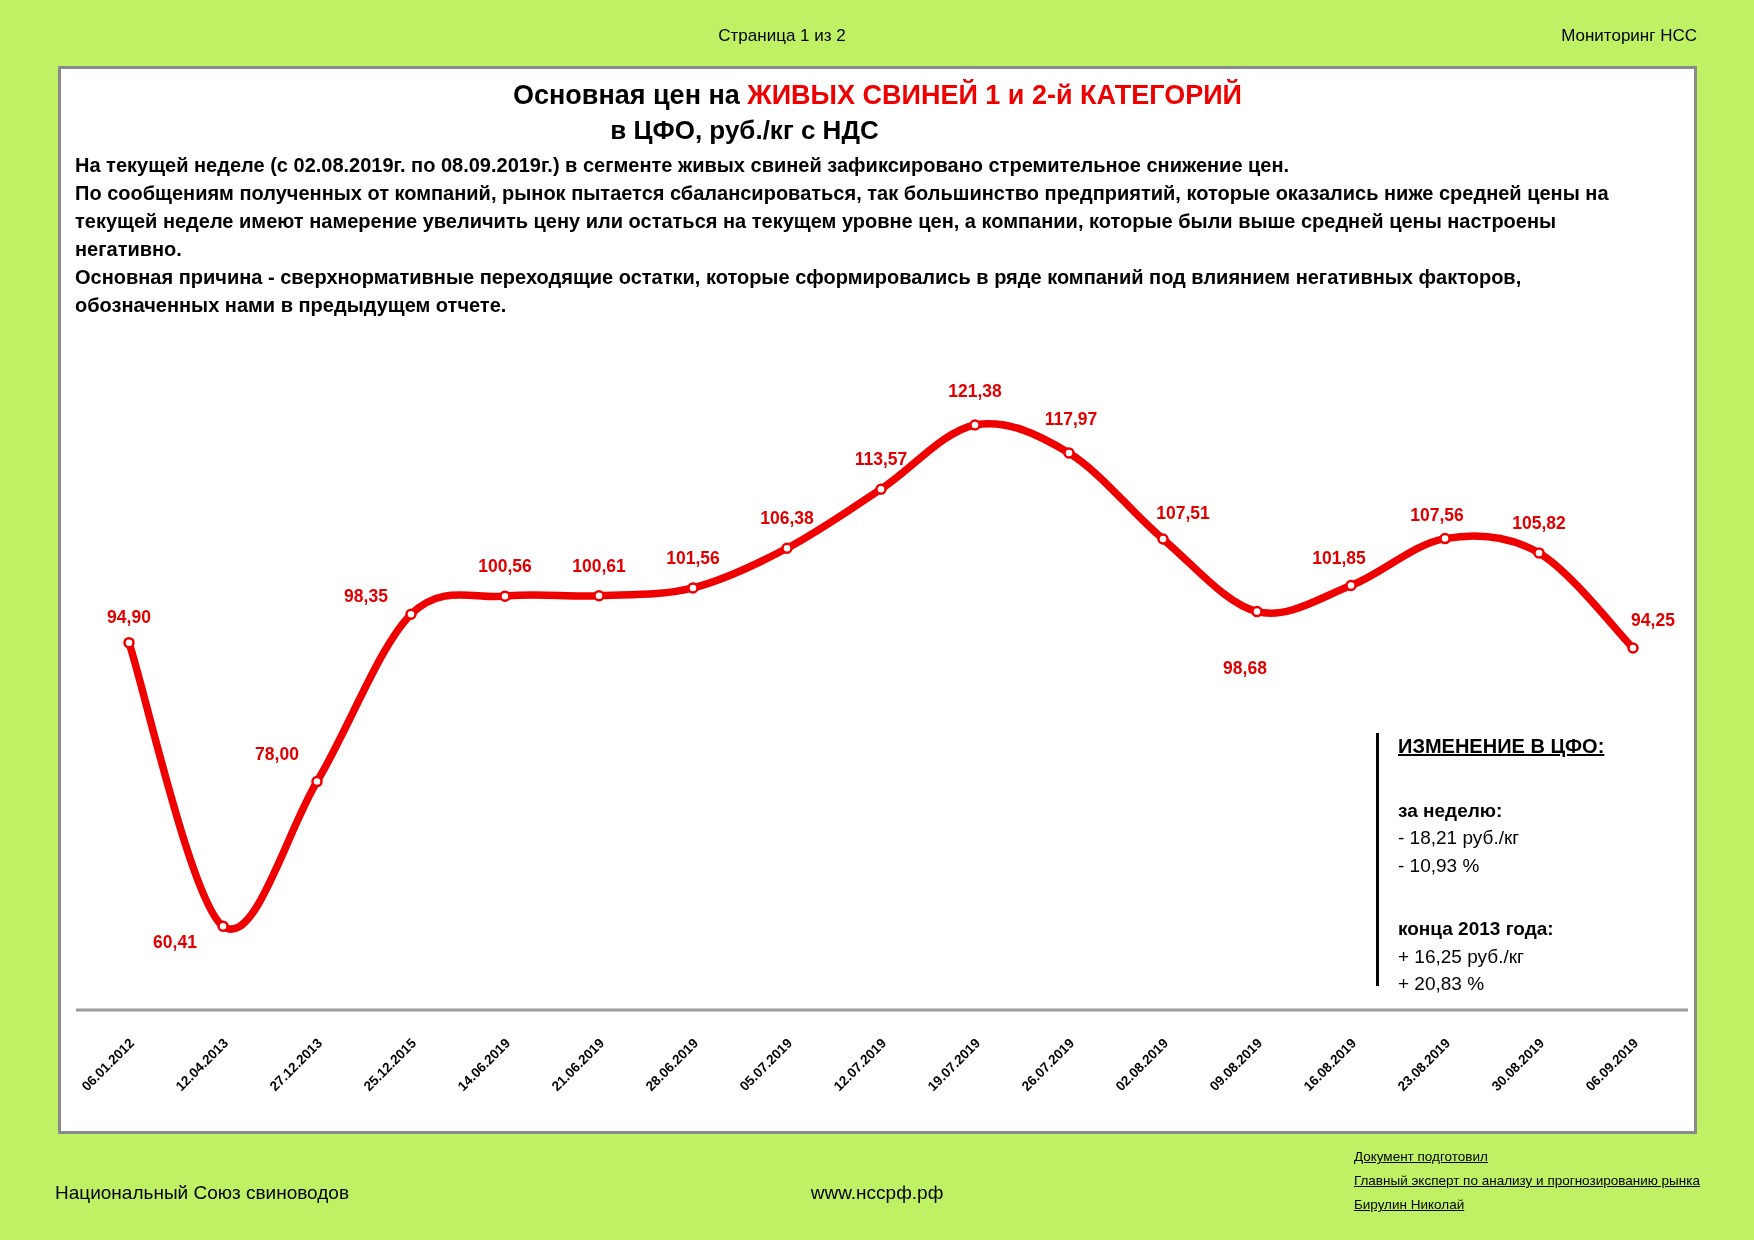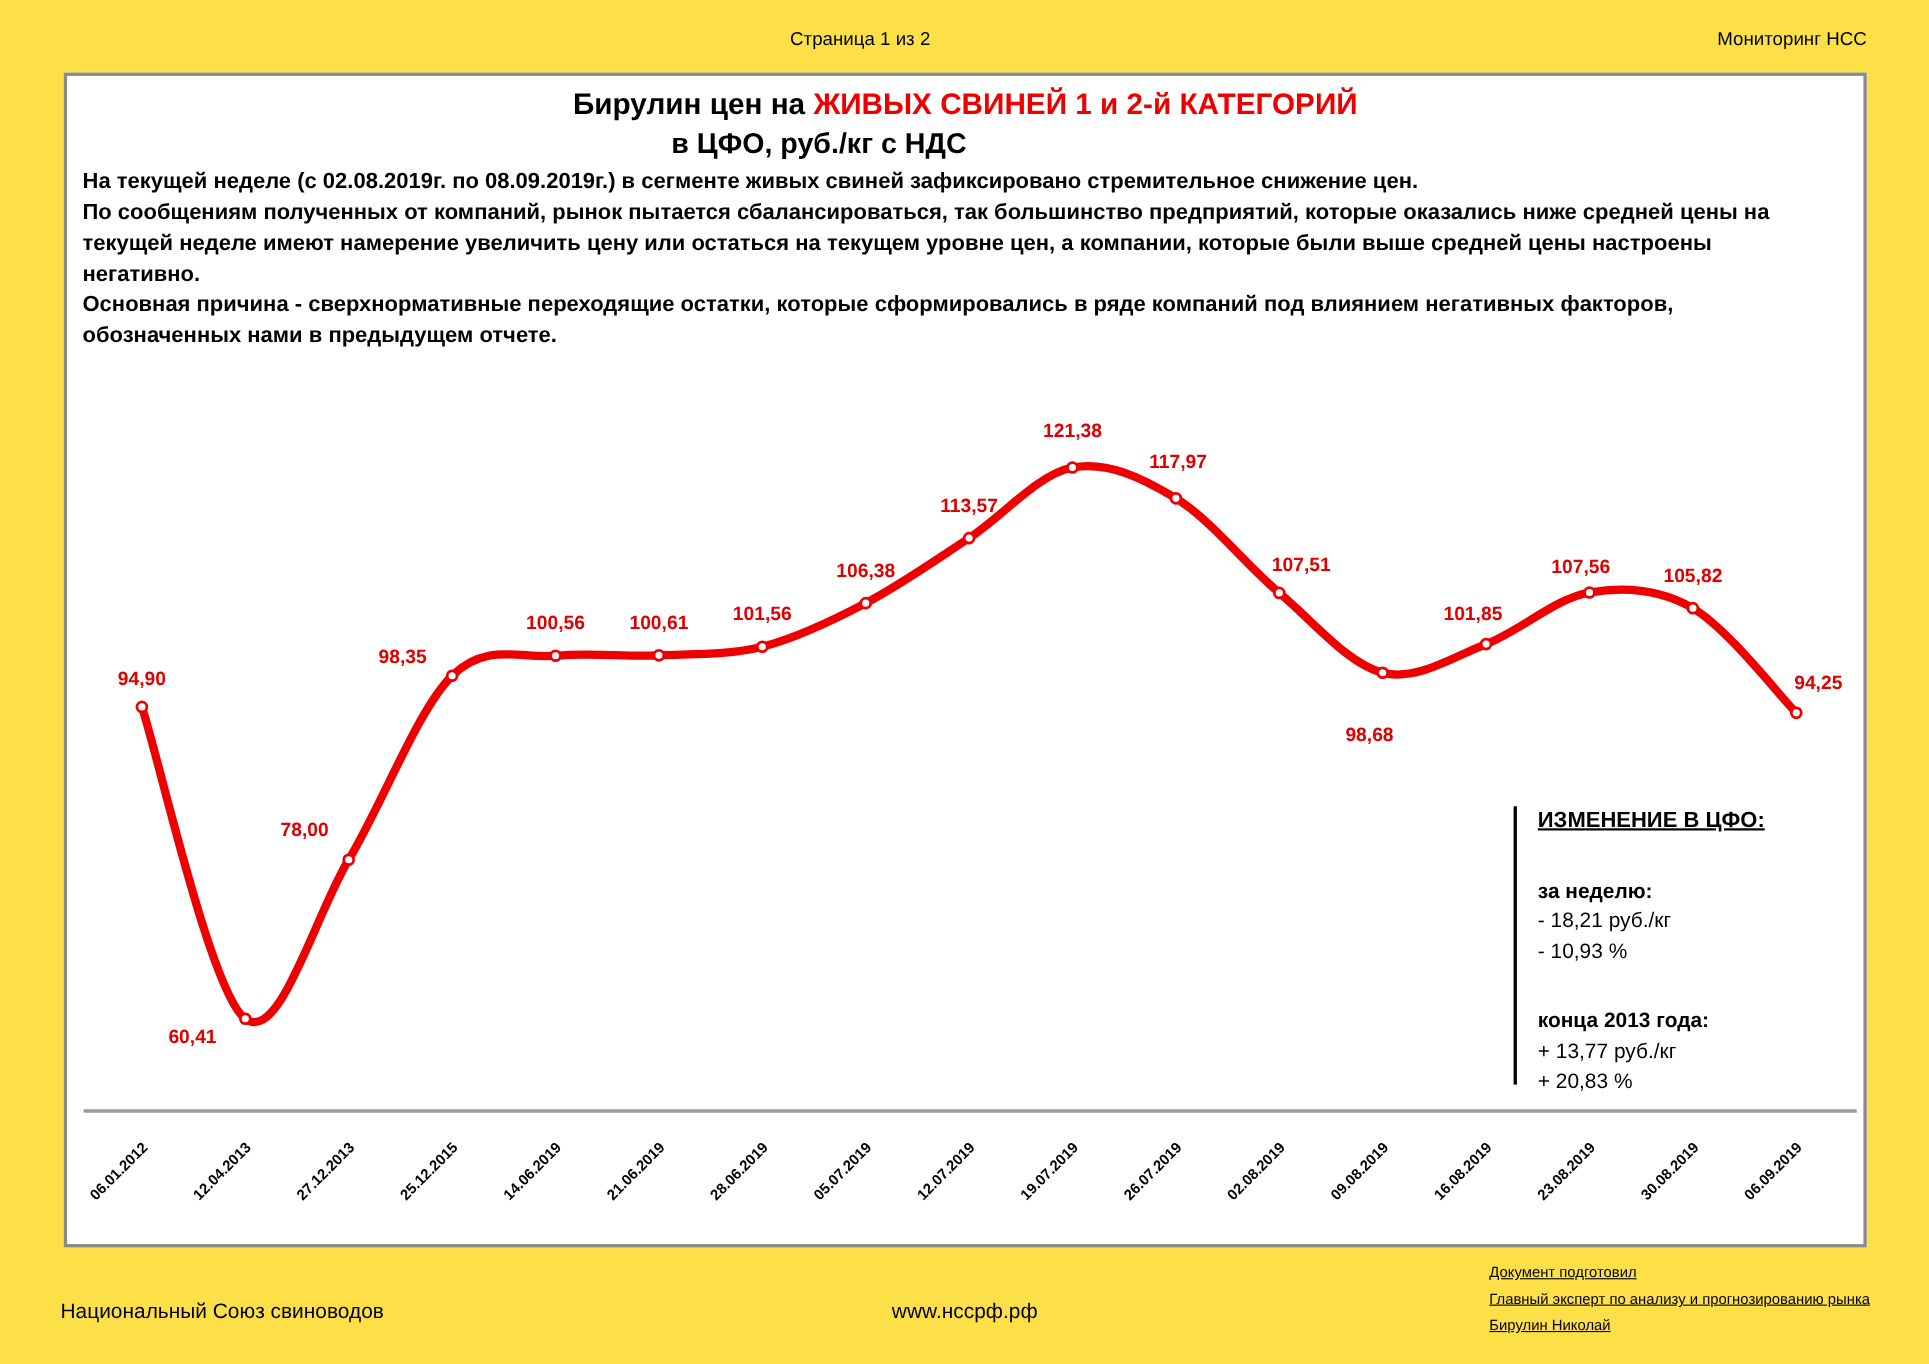--- a/index.html
+++ b/index.html
@@ -1,17 +1,17 @@
 <!DOCTYPE html>
 <html><head>
 <meta charset="utf-8">
 <style>
   html,body{margin:0;padding:0;background:#fff;}
   .page{
-    position:relative;width:1754px;height:1240px;background:#fde047;overflow:hidden;
+    position:relative;width:1754px;height:1240px;background:#bef264;overflow:hidden;
     font-family:"Liberation Sans","DejaVu Sans",sans-serif;color:#000;
   }
   
   .hdr-page{position:absolute;top:26px;left:782px;transform:translateX(-50%);font-size:17px;}
   .hdr-mon{position:absolute;top:26px;right:57px;font-size:17px;}
   
   .chart-frame{
     position:absolute;left:58px;top:66px;width:1639px;height:1068px;
     border:3px solid #8a8a8a;box-sizing:border-box;background:#fff;
   }
@@ -41,21 +41,21 @@
 </head>
 <body>
 
 <div class="page">
 
   <div class="hdr-page">Страница 1 из 2</div>
   <div class="hdr-mon">Мониторинг НСС</div>
 
   <div class="chart-frame"></div>
 
-  <div class="title-line"><span>Бирулин цен на </span><span class="red">ЖИВЫХ СВИНЕЙ 1 и 2-й КАТЕГОРИЙ</span></div>
+  <div class="title-line"><span>Основная цен на </span><span class="red">ЖИВЫХ СВИНЕЙ 1 и 2-й КАТЕГОРИЙ</span></div>
   <div class="subtitle-line">в ЦФО, руб./кг с НДС</div>
 
   <div class="commentary">
     <p>На текущей неделе (с 02.08.2019г. по 08.09.2019г.) в сегменте живых свиней зафиксировано стремительное снижение цен.</p>
     <p>По сообщениям полученных от компаний, рынок пытается сбалансироваться, так большинство предприятий, которые оказались ниже средней цены на текущей неделе имеют намерение увеличить цену или остаться на текущем уровне цен, а компании, которые были выше средней цены настроены негативно.</p>
     <p>Основная причина - сверхнормативные переходящие остатки, которые сформировались в ряде компаний под влиянием негативных факторов, обозначенных нами в предыдущем отчете.</p>
   </div>
 
   <svg id="chart-svg" viewBox="0 0 1754 1240" xmlns="http://www.w3.org/2000/svg">
       <line x1="76" y1="1010" x2="1688" y2="1010" stroke="#9b9b9b" stroke-width="3"></line>
@@ -112,21 +112,21 @@
       <text x="1545" y="1044" fill="#000" text-anchor="end" font-size="13.5px" font-weight="bold" transform="rotate(-45 1545 1044)">30.08.2019</text>
       <text x="1639" y="1044" fill="#000" text-anchor="end" font-size="13.5px" font-weight="bold" transform="rotate(-45 1639 1044)">06.09.2019</text>
     </svg>
 
   <div class="info-box">
     <div class="ib-title">ИЗМЕНЕНИЕ В ЦФО:</div>
     <div class="ib-bold">за неделю:</div>
     <div>- 18,21 руб./кг</div>
     <div>- 10,93 %</div>
     <div class="ib-bold">конца 2013 года:</div>
-    <div>+ 13,77 руб./кг</div>
+    <div>+ 16,25 руб./кг</div>
     <div>+ 20,83 %</div>
   </div>
 
   <div class="ftr-left">Национальный Союз свиноводов</div>
   <div class="ftr-center">www.нссрф.рф</div>
   <div class="ftr-right">
     <div>Документ подготовил</div>
     <div>Главный эксперт по анализу и прогнозированию рынка</div>
     <div>Бирулин Николай</div>
   </div>

